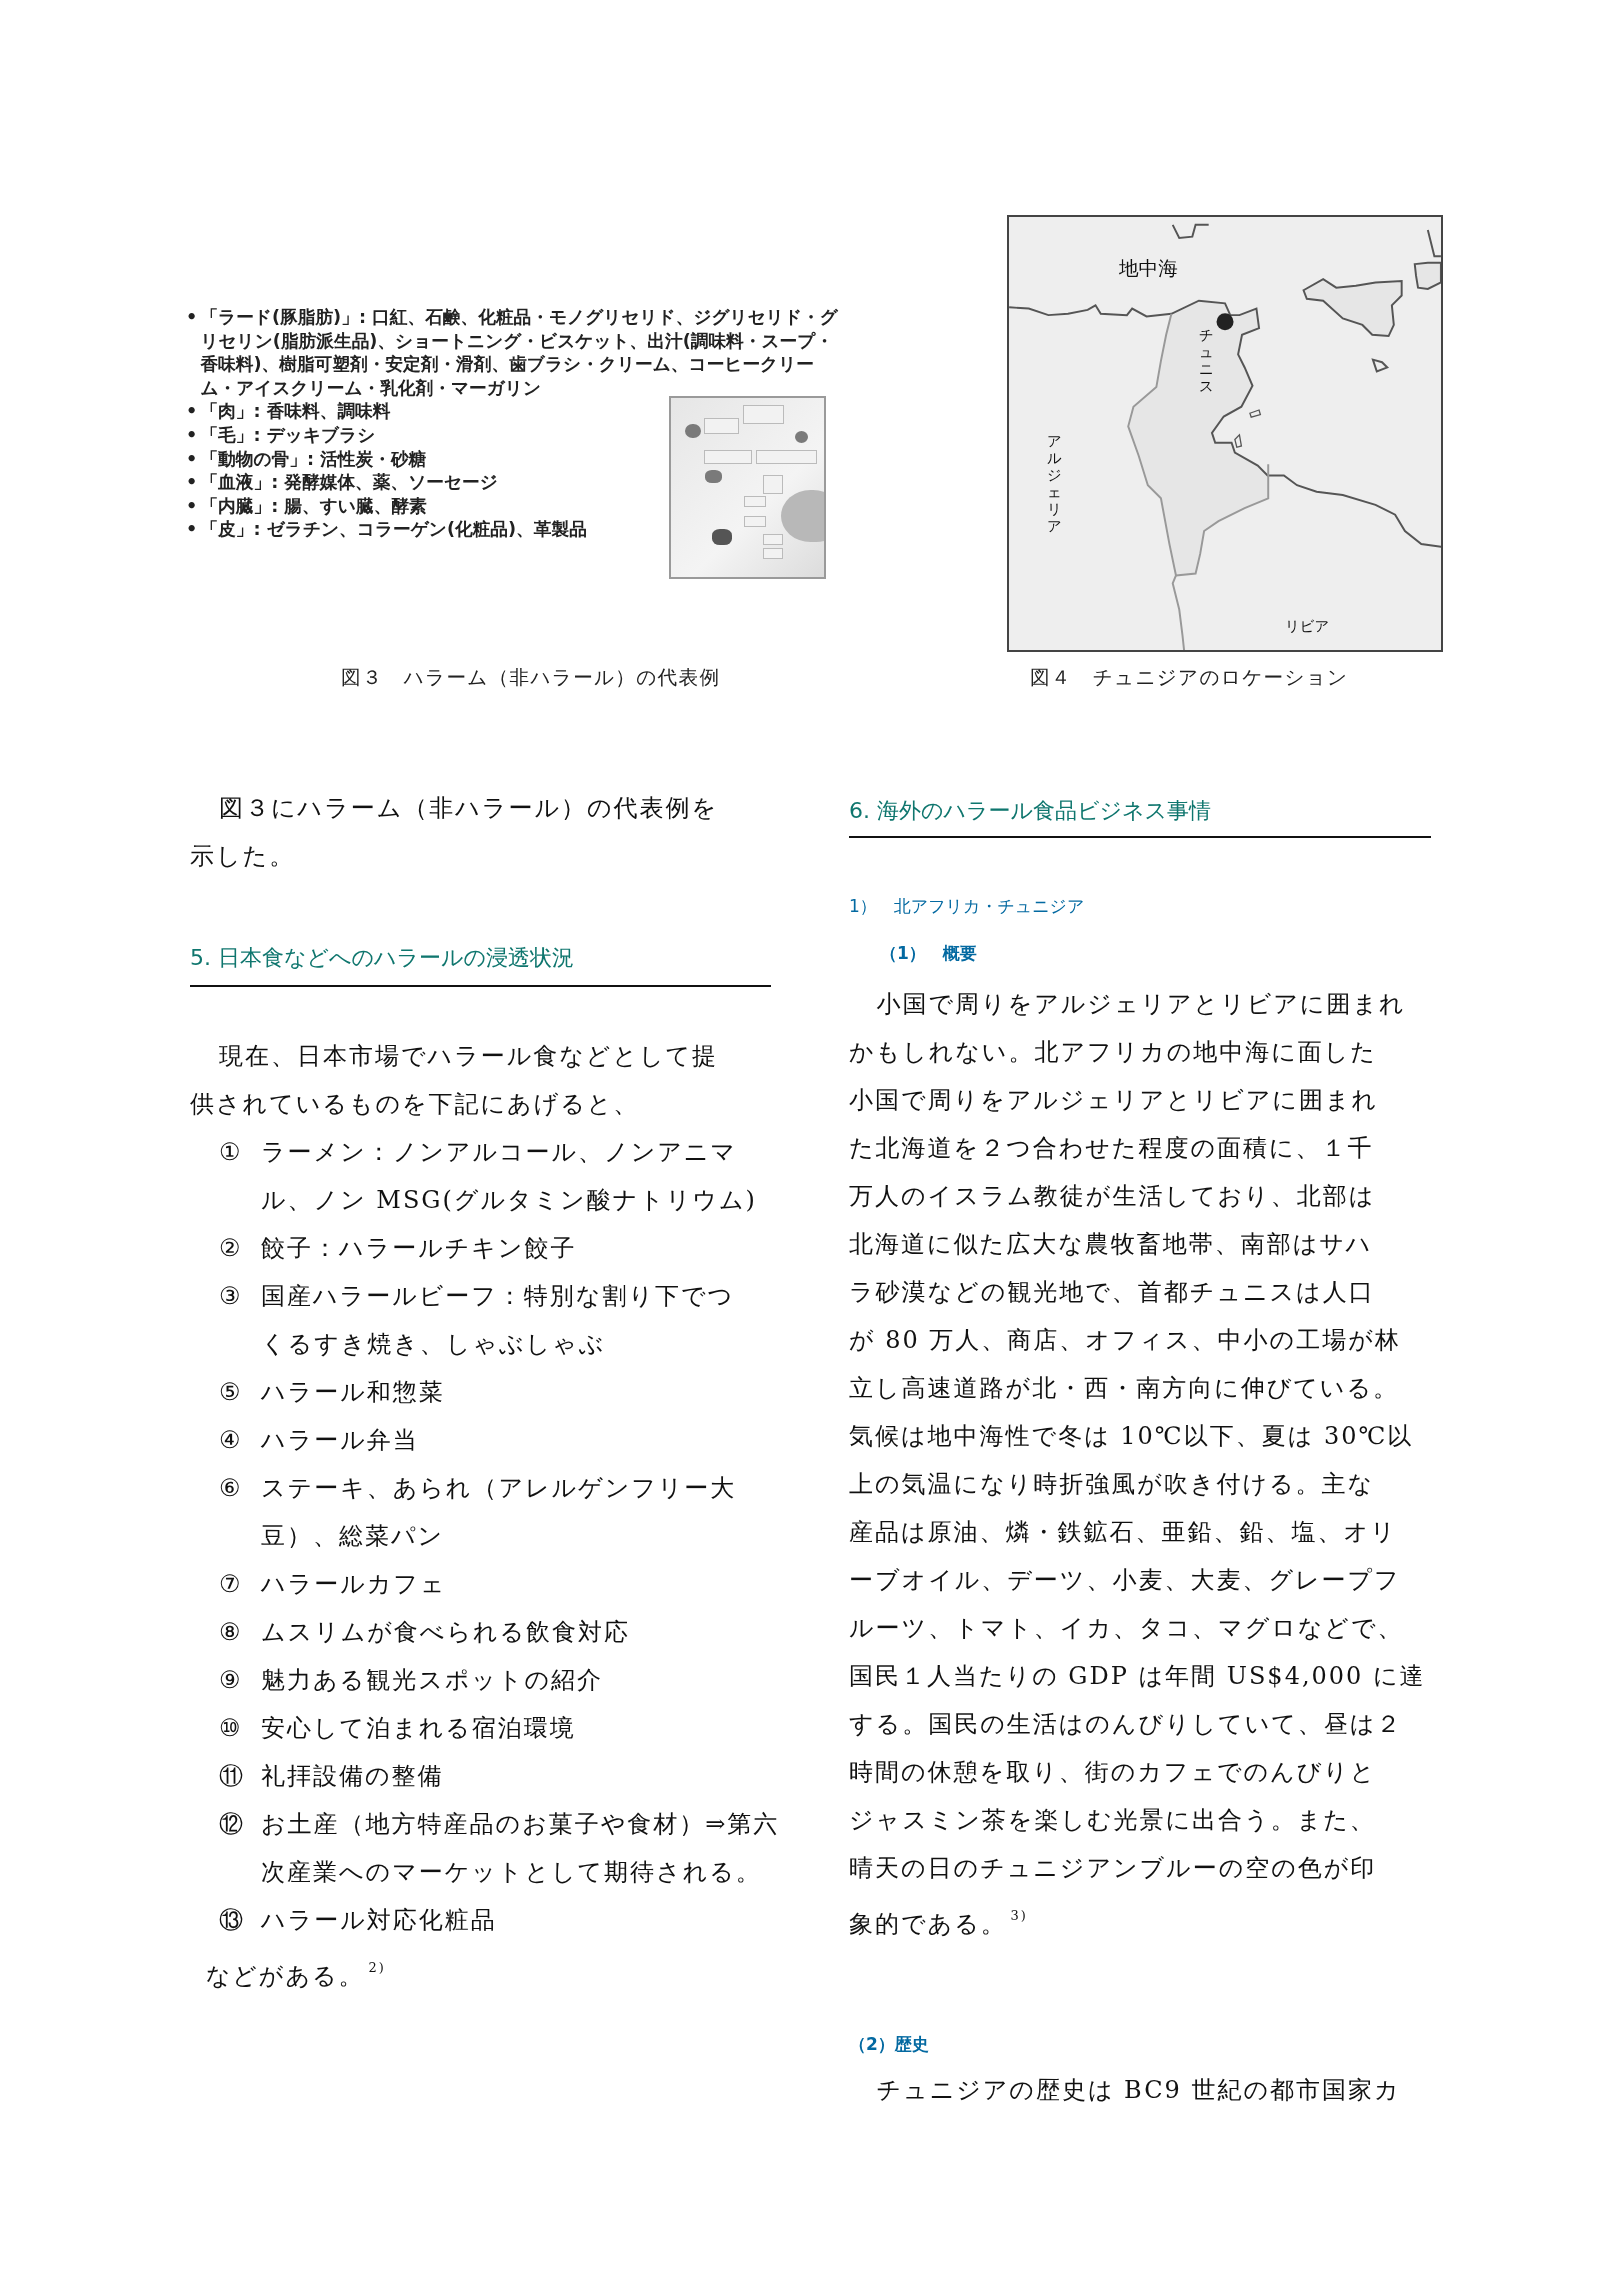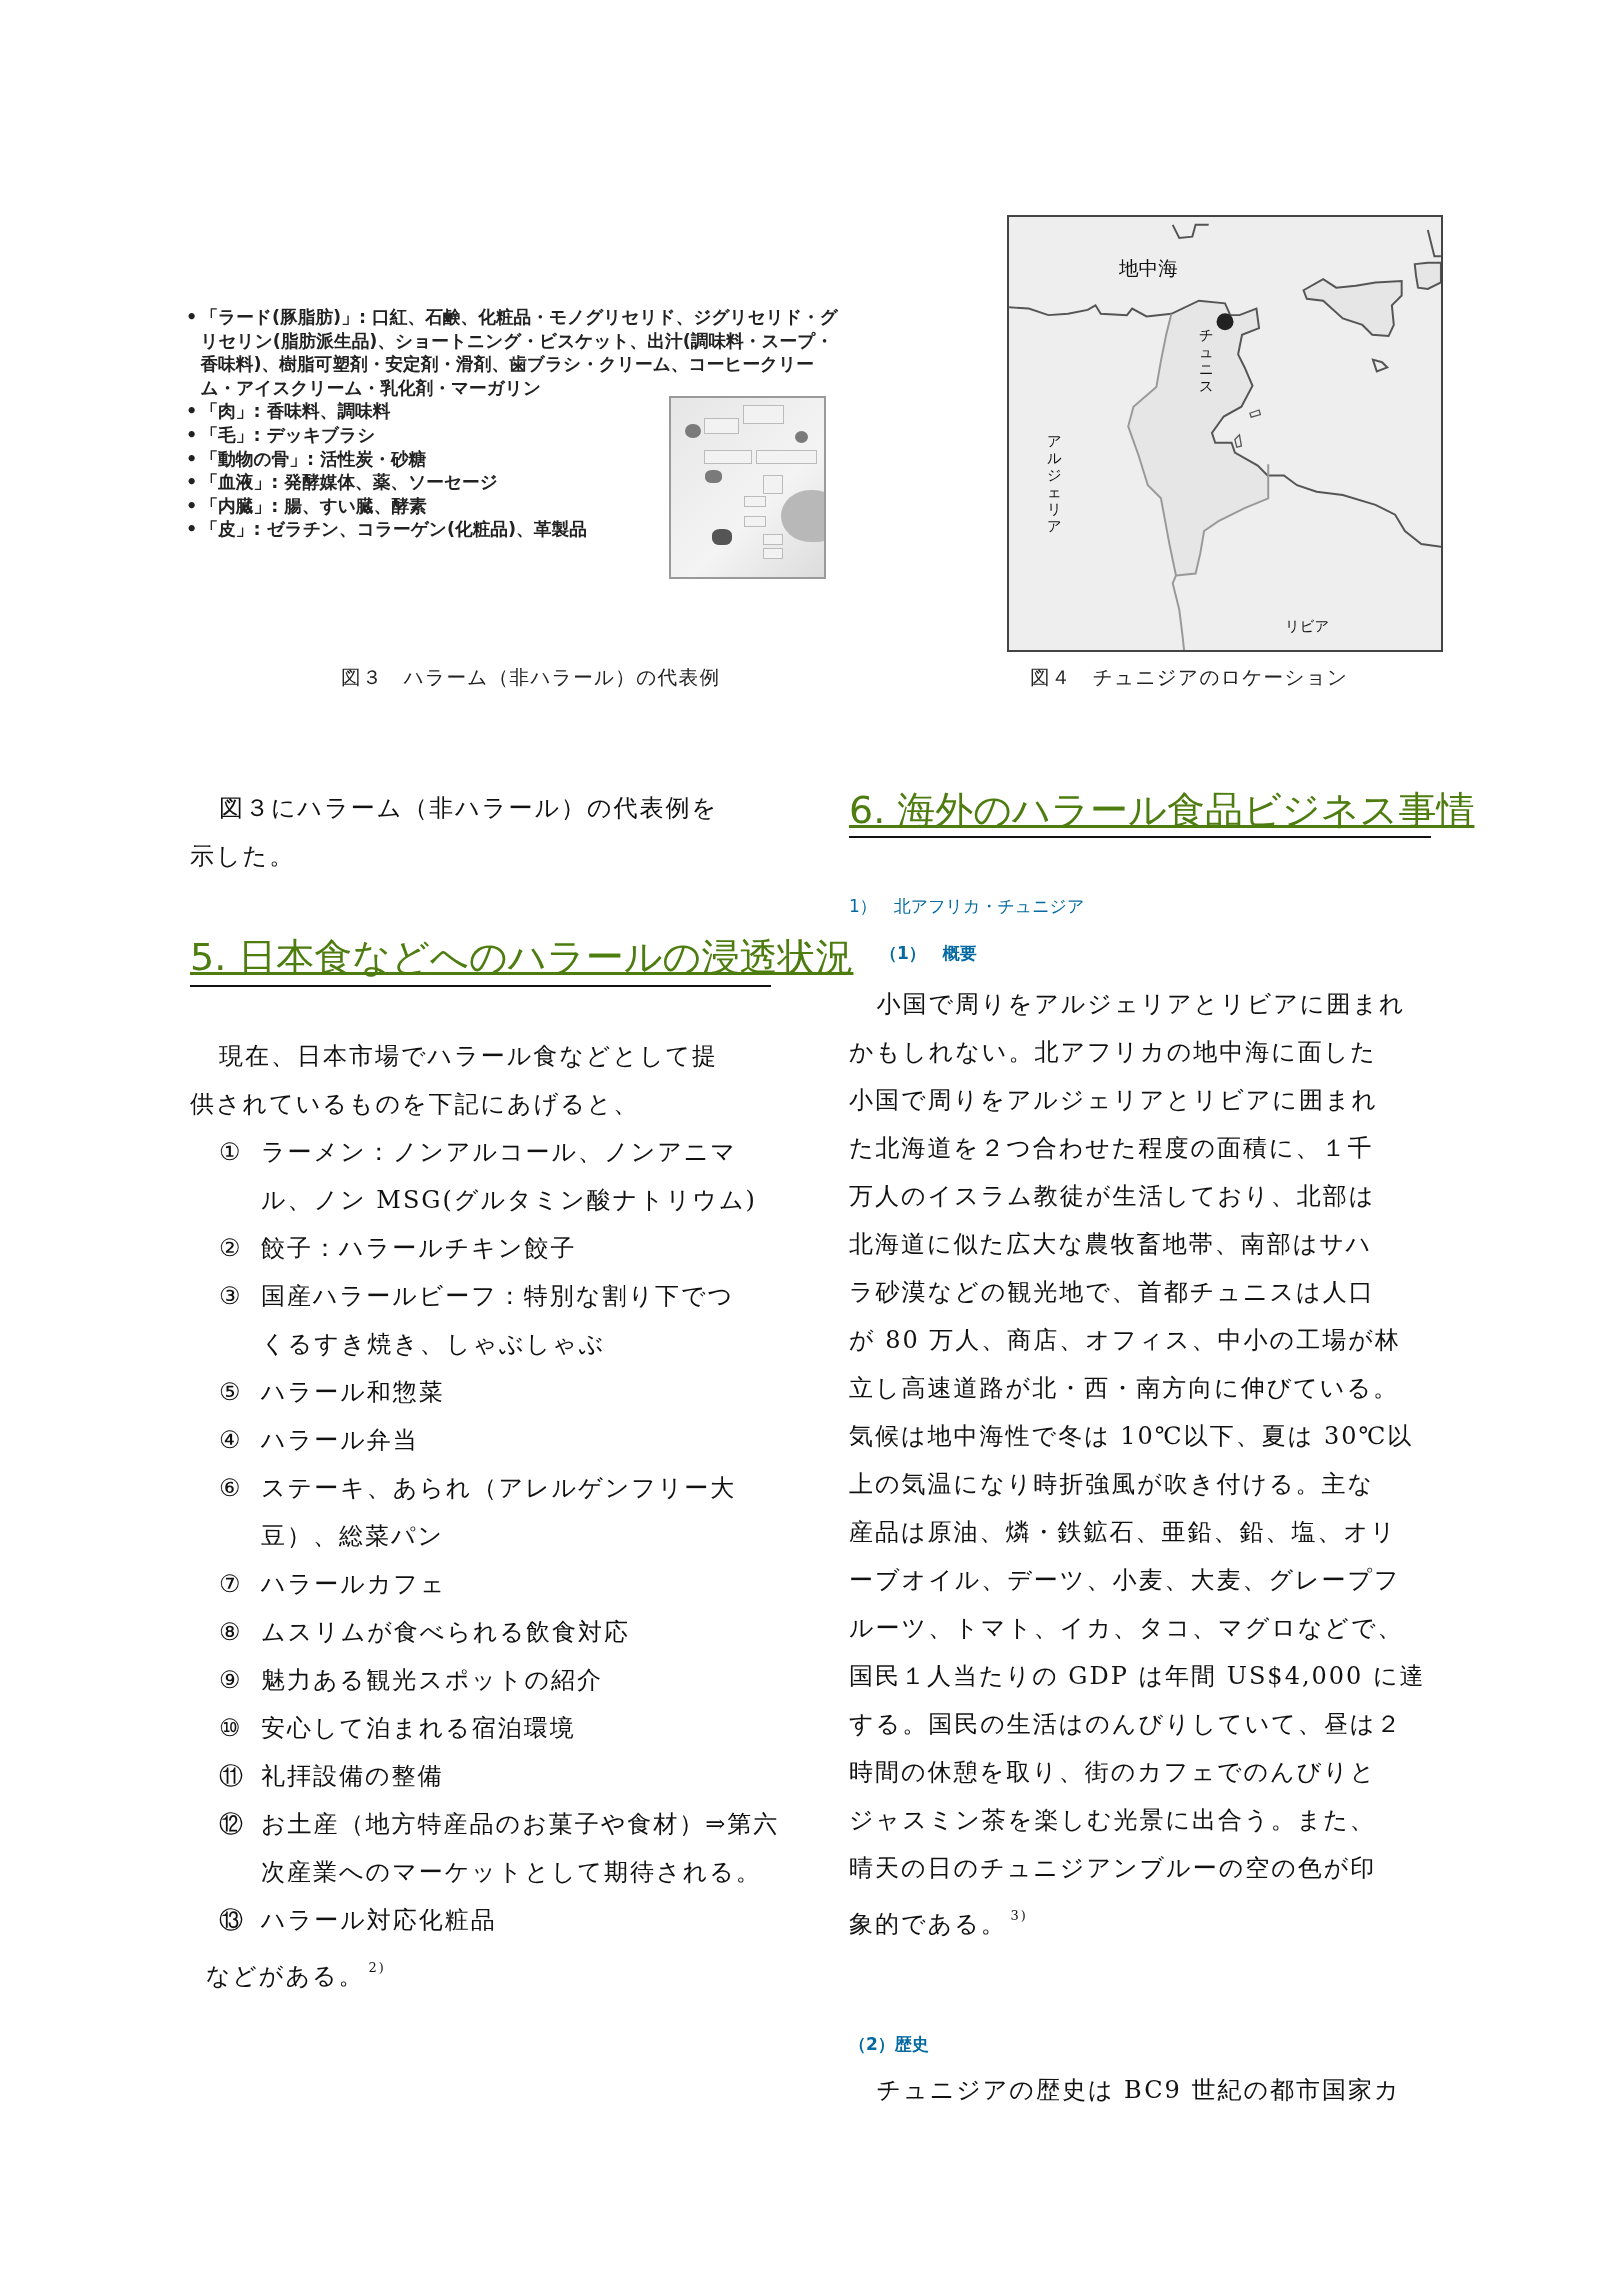--- a/index.html
+++ b/index.html
@@ -17,21 +17,21 @@
   #fig3-photo .pig { position: absolute; background: #b8b8b8; border-radius: 50% 45% 40% 50%; }
 
   
   #fig4-map { left: 1007px; top: 215px; width: 436px; height: 437px; border: 2px solid #444; box-sizing: border-box; background: #eeeeee; overflow: hidden; }
   #fig4-map svg { position: absolute; left: 0; top: 0; }
   .map-label { font-family: "DejaVu Sans", "Liberation Sans", sans-serif; color: #111; }
 
   .caption { font-family: "DejaVu Sans", "Liberation Sans", sans-serif; font-size: 19.6px; color: #222; white-space: nowrap; letter-spacing: 1.3px; }
 
   .body-text { font-size: 24px; line-height: 48px; letter-spacing: 2px; }
-  .heading { font-family: "DejaVu Sans", "Liberation Sans", sans-serif; font-size: 38px; line-height: 37px; color: #4d7c0f; white-space: nowrap; text-decoration: underline; }
+  .heading { font-family: "DejaVu Sans", "Liberation Sans", sans-serif; font-size: 22px; line-height: 37px; color: #0f766e; white-space: nowrap; }
   .heading-rule { height: 2px; background: #111; }
   .subheading { font-family: "DejaVu Sans", "Liberation Sans", sans-serif; font-weight: bold; font-size: 17px; color: #0369a1; white-space: nowrap; }
   .line { white-space: nowrap; height: 48px; }
   sup { font-size: 13px; vertical-align: 11.8px; margin-left: 3.9px; }
   .li-num { display: inline-block; width: 42px; }
 </style>
 </head>
 <body>
 
 <div id="fig3-list" class="abs">

